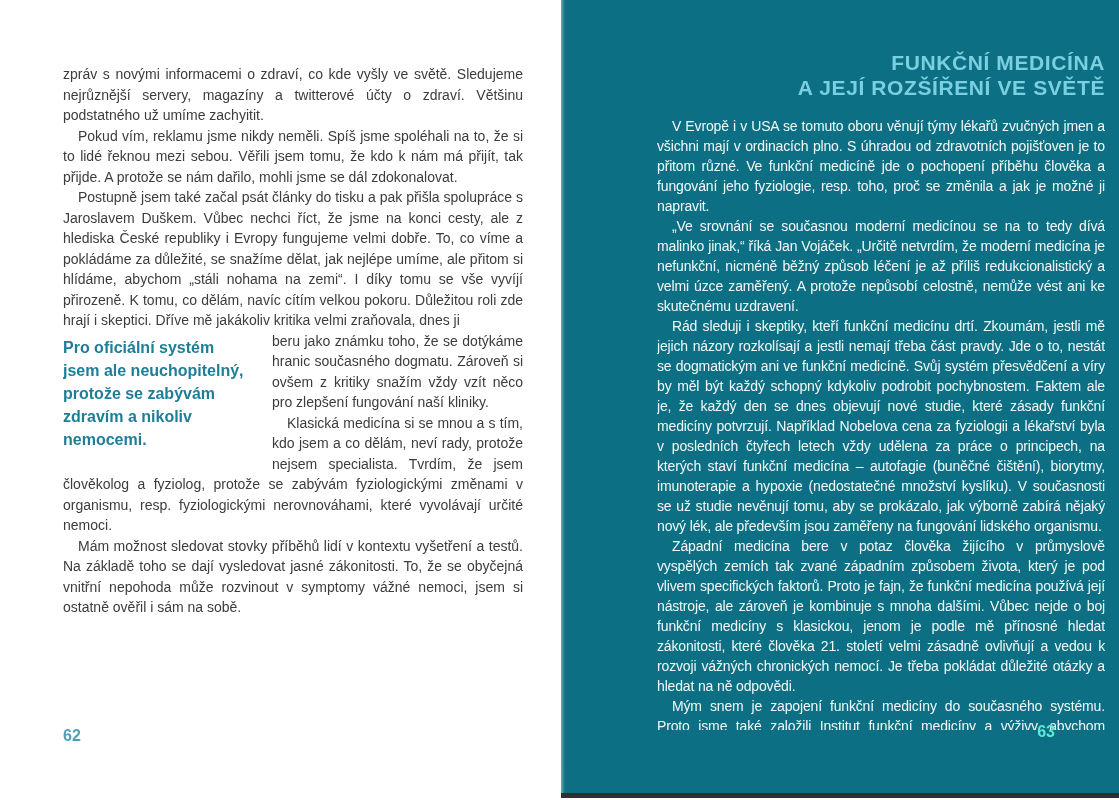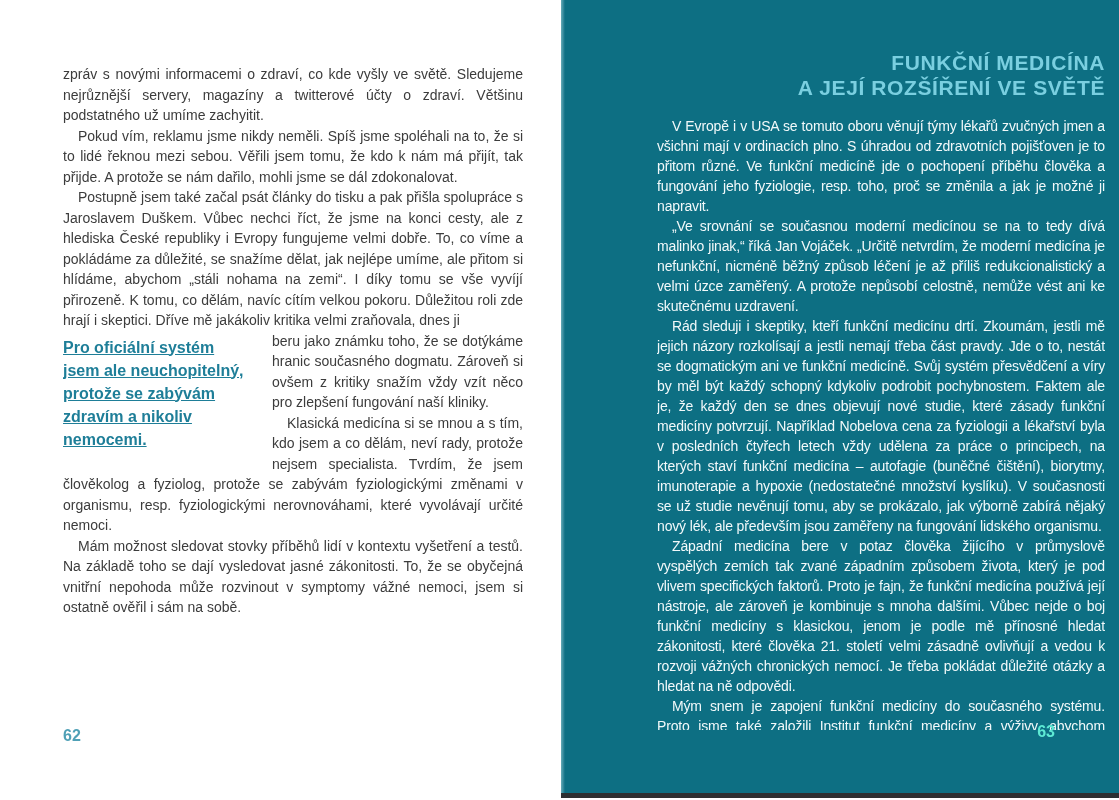--- a/index.html
+++ b/index.html
@@ -16,21 +16,21 @@
   .left-content {
     position:absolute; left:63px; top:64px; width:460px;
     color:#3c3c3c; font-size:14px; line-height:20.5px;
     text-align:justify; overflow:hidden; max-height:690px;
   }
   .left-content p { margin:0; }
   .indent { text-indent:15px; }
   .pullquote {
     float:left; width:192px; margin:5px 17px 6px 0;
     font-size:16px; font-weight:bold; line-height:23px;
-    color:#1e7e98; text-align:left; text-indent:0;text-decoration:underline;
+    color:#1e7e98; text-align:left; text-indent:0;
   }
   .wrap-section::after { content:""; display:block; clear:both; }
   .pagenum { position:absolute; font-size:16px; font-weight:bold; }
   .pagenum-left { left:63px; top:727px; color:#4fa0b6; }
   
   .page-right {
     position:absolute; left:561px; top:0; width:558px; height:793px;
     background:#0d6f83;
   }
   .crease {

